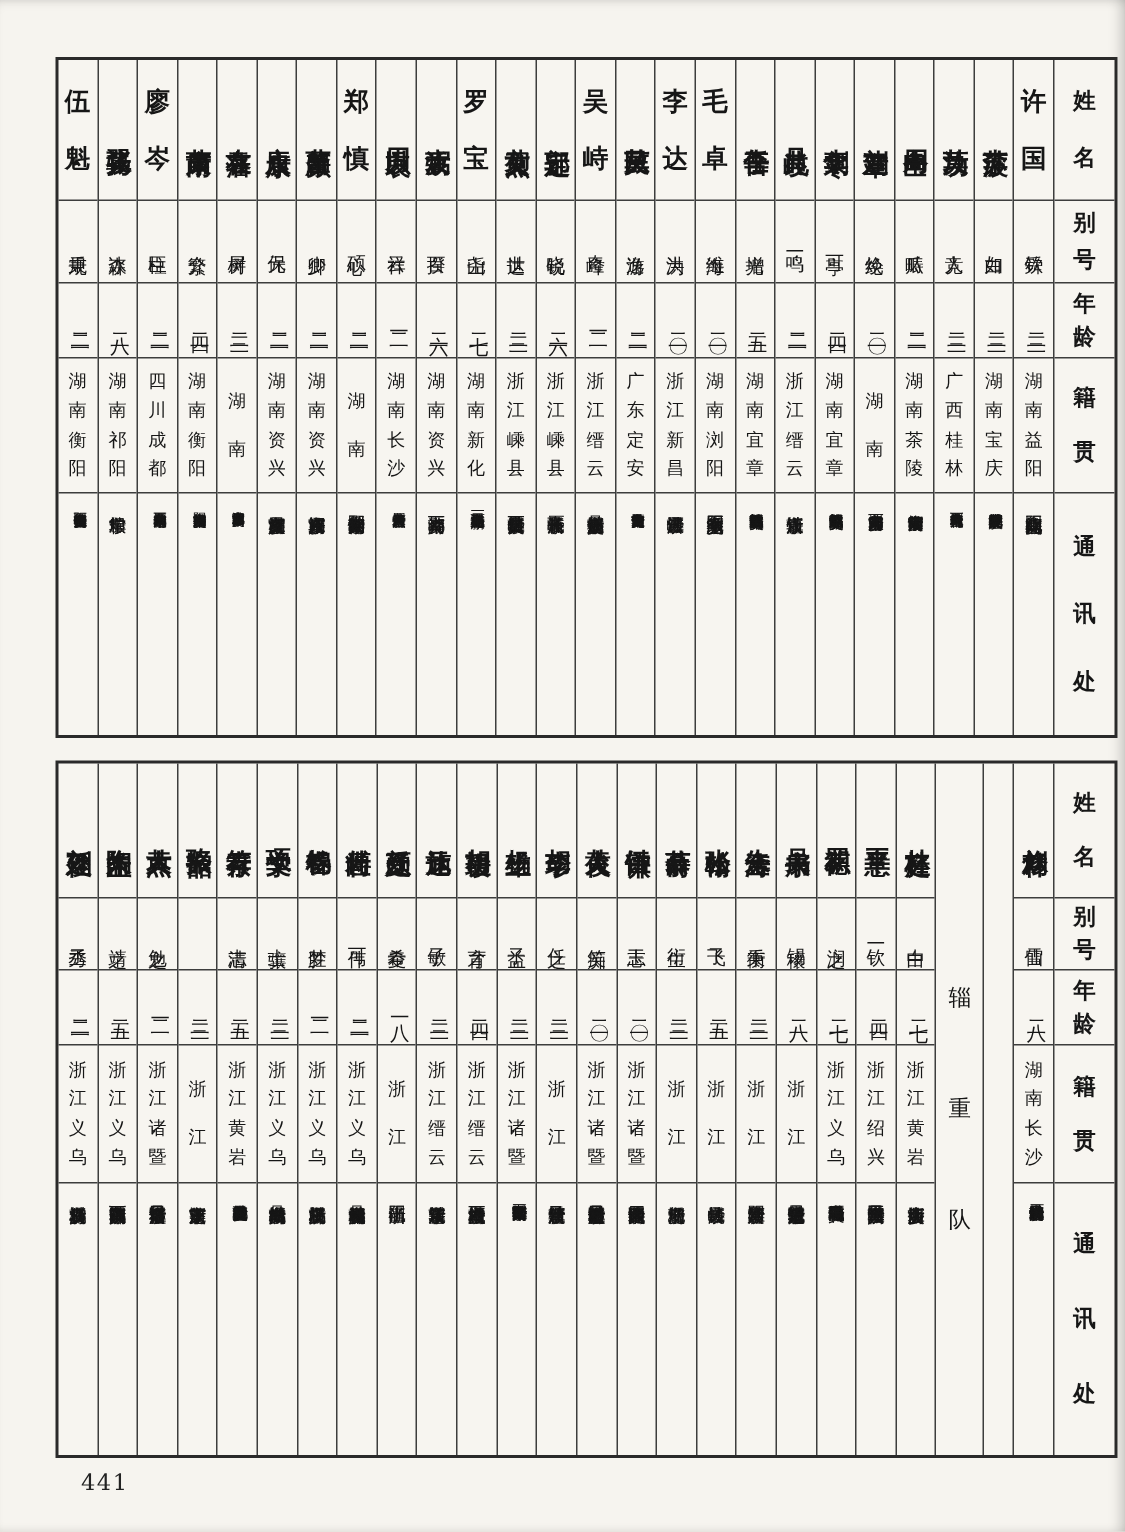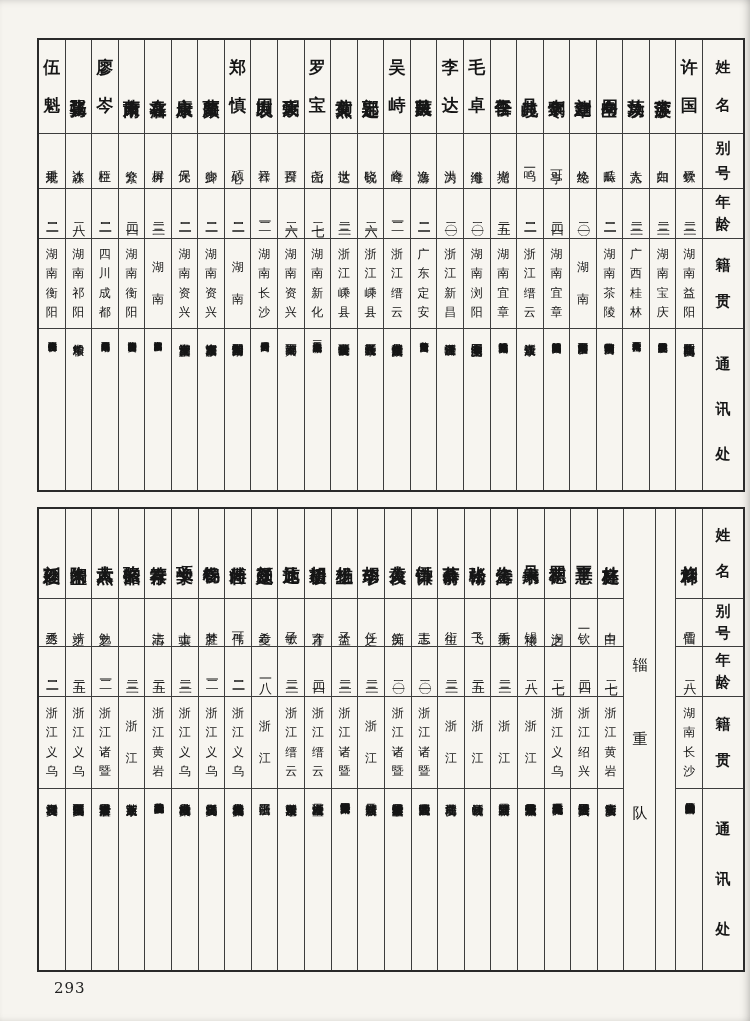--- a/index.html
+++ b/index.html
@@ -1189,14 +1189,14 @@
             <div>江</div>
             <div>义</div>
             <div>乌</div>
           </div>
         </div>
         <div class="cell address-cell" style="height: 181px;">
           <div class="v" style="font-size: 11.5px;">浙江义乌柳村转青溪</div>
         </div>
       </div>
     </div>
-  <div class="page-number">293</div>
+  <div class="page-number">441</div>
 </div>
 
 </body></html>

